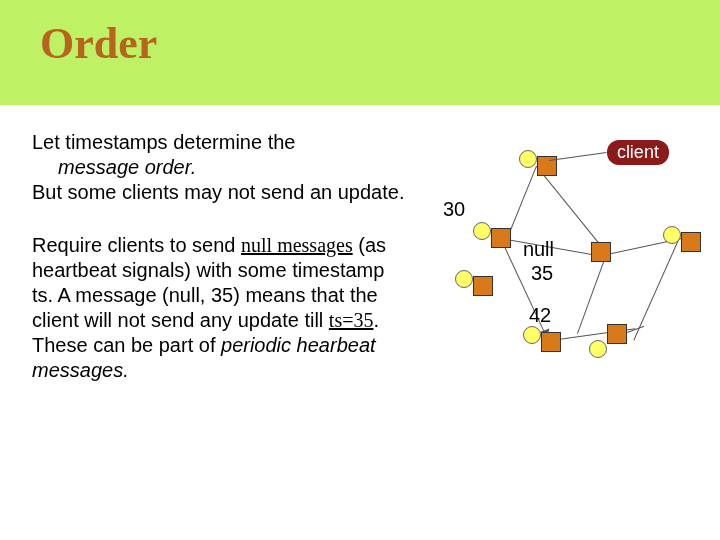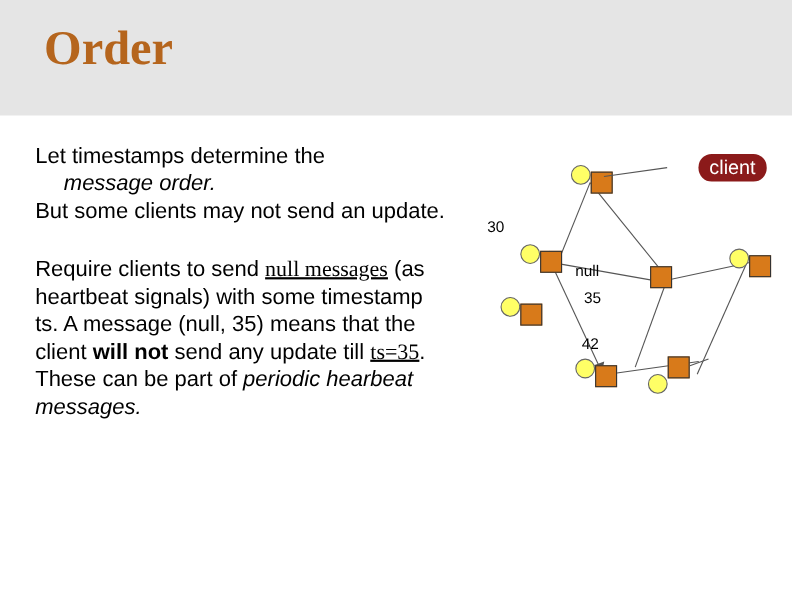--- a/index.html
+++ b/index.html
@@ -1,30 +1,30 @@
 <!DOCTYPE html>
 <html><head>
 <meta charset="utf-8">
 <style>
   * { margin: 0; padding: 0; box-sizing: border-box; }
   body { width: 720px; height: 540px; background: #fff; font-family: Arial, sans-serif; overflow: hidden; }
-  .header { background: #e5e5e5; width: 720px; height: 105px; padding: 18px 0 0 40px; }
+  .header { background: #bef264; width: 720px; height: 105px; padding: 18px 0 0 40px; }
   .title { font-family: Georgia, 'Times New Roman', serif; font-size: 44px; font-weight: bold; color: #b5651d; }
   .content { display: flex; padding: 25px 10px 0 32px; justify-content: space-between; }
   .text-col { width: 380px; font-size: 20px; line-height: 1.25; color: #000; }
   .para1 { margin-bottom: 28px; }
   .para1 .line1 { display: block; }
   .para1 .line1-indent { display: block; padding-left: 26px; font-style: italic; }
   .u { text-decoration: underline; font-family: Liberation Serif, serif; }
-  .b { font-weight: bold; }
+  .b { font-weight: normal; }
   .it { font-style: italic; }
   .diagram { position: relative; width: 300px; height: 280px; margin-left: 0; }
   .node-circle { position: absolute; width: 18px; height: 18px; border-radius: 50%; background: #ffff66; border: 1px solid #666; }
   .node-box { position: absolute; width: 20px; height: 20px; background: #d87a1a; border: 1px solid #333; }
-  .lbl { position: absolute; font-size: 14px; color: #000; }
+  .lbl { position: absolute; font-size: 20px; color: #000; }
   .callout { position: absolute; background: #8b1a1a; color: #fff; font-size: 18px; padding: 2px 10px; border-radius: 12px; }
   .edge { position: absolute; background: #555; height: 1px; transform-origin: 0 0; }
   .arrowhead { position: absolute; width: 0; height: 0; border-left: 5px solid transparent; border-right: 5px solid transparent; border-top: 8px solid #555; transform-origin: center; }
 </style>
 </head>
 <body>
 
 <div class="header">
   <div class="title">Order</div>
 </div>
@@ -72,17 +72,17 @@
     <div class="node-box" style="left:130px; top:202px;"></div>
 
     <div class="node-circle" style="left:178px; top:210px;"></div>
     <div class="node-box" style="left:196px; top:194px;"></div>
 
     <div class="lbl" style="left:32px; top:68px;">30</div>
     <div class="lbl" style="left:112px; top:108px;">null</div>
     <div class="lbl" style="left:120px; top:132px;">35</div>
     <div class="lbl" style="left:118px; top:174px;">42</div>
 
-    <div class="callout" style="left:196px; top:10px;margin-left:28px;">client</div>
+    <div class="callout" style="left:196px; top:10px;">client</div>
     <div class="edge" style="left:138px; top:30px; width:58px; transform:rotate(-8deg);"></div>
     <div class="edge" style="left:216px; top:202px; width:18px; transform:rotate(-20deg);"></div>
   </div>
 </div>
 
 </body></html>

